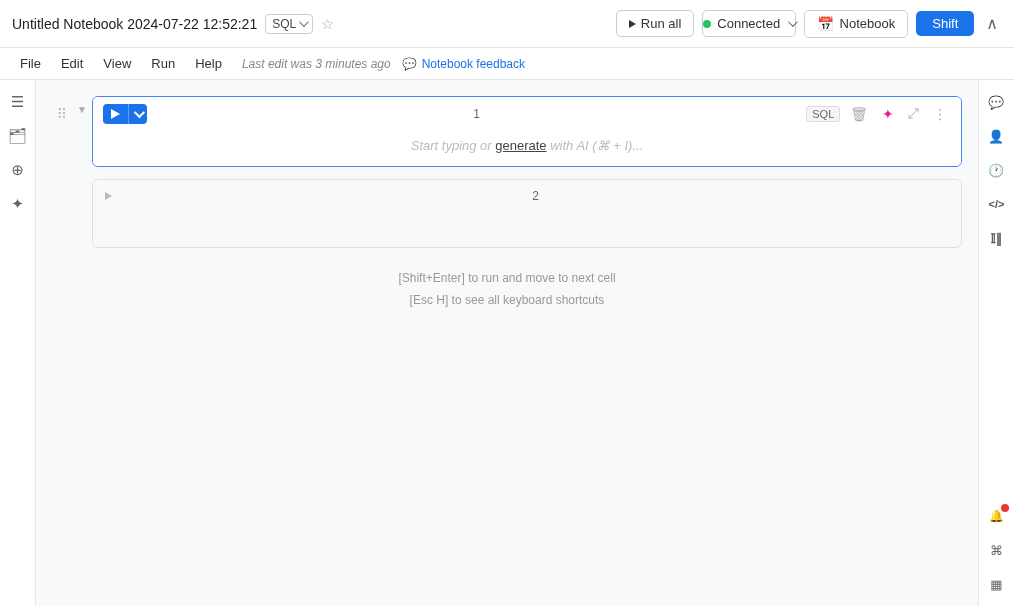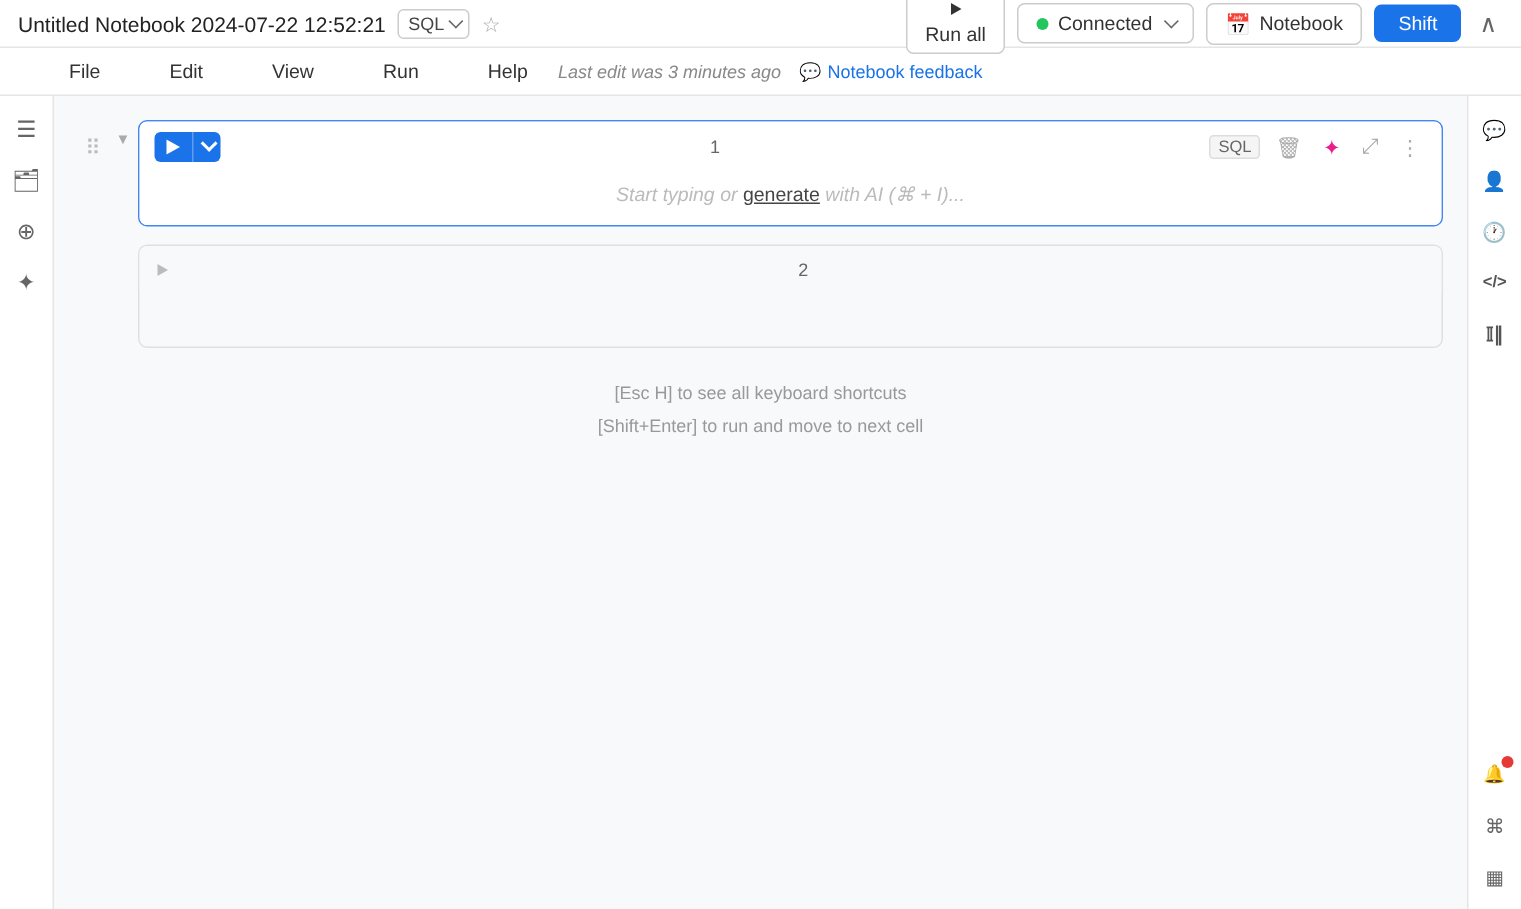--- a/index.html
+++ b/index.html
@@ -1,34 +1,34 @@
 <!DOCTYPE html>
 <html><head>
   <meta charset="utf-8">
   <style>
     * { box-sizing: border-box; margin: 0; padding: 0; }
     body { font-family: -apple-system, BlinkMacSystemFont, 'Segoe UI', sans-serif; font-size: 13px; background: #fff; color: #333; display: flex; flex-direction: column; height: 606px; overflow: hidden; }
 
     
-    .header { display: flex; align-items: center; padding: 0 12px; height: 32px; border-bottom: 1px solid #e5e5e5; gap: 8px; flex-shrink: 0; }
+    .header { display: flex; align-items: center; padding: 0 12px; height: 48px; border-bottom: 1px solid #e5e5e5; gap: 8px; flex-shrink: 0; }
     .header-title { font-size: 14px; font-weight: 500; color: #222; }
     .sql-badge { display: flex; align-items: center; gap: 3px; border: 1px solid #ccc; border-radius: 4px; padding: 2px 6px; font-size: 12px; color: #444; cursor: pointer; background: #fff; }
     .star-icon { color: #aaa; font-size: 14px; cursor: pointer; }
     .header-spacer { flex: 1; }
     .header-actions { display: flex; align-items: center; gap: 8px; }
-    .run-all-btn { display: flex; align-items: center; gap: 5px; border: 1px solid #ccc; border-radius: 5px; padding: 5px 12px; background: #fff; font-size: 13px; cursor: pointer; color: #333; flex-direction: column; }
-    .connected-btn { display: flex; align-items: center; gap: 6px; border: 1px solid #ccc; border-radius: 5px; padding: 5px 12px; background: #fff; font-size: 13px; cursor: pointer; color: #333; }
+    .run-all-btn { display: flex; align-items: center; gap: 5px; border: 1px solid #ccc; border-radius: 5px; padding: 5px 12px; background: #fff; font-size: 13px; cursor: pointer; color: #333; }
+    .connected-btn { display: flex; align-items: center; gap: 6px; border: 1px solid #ccc; border-radius: 5px; padding: 5px 0; background: #fff; font-size: 13px; cursor: pointer; color: #333; }
     .connected-dot { width: 8px; height: 8px; border-radius: 50%; background: #22c55e; flex-shrink: 0; }
     .schedule-btn { display: flex; align-items: center; gap: 5px; border: 1px solid #ccc; border-radius: 5px; padding: 5px 12px; background: #fff; font-size: 13px; cursor: pointer; color: #333; }
     .share-btn { background: #1a73e8; color: #fff; border: none; border-radius: 5px; padding: 5px 16px; font-size: 13px; font-weight: 500; cursor: pointer; }
     .collapse-btn { border: none; background: none; color: #666; font-size: 16px; cursor: pointer; padding: 2px 4px; }
 
     
     .menubar { display: flex; align-items: center; padding: 0 12px; height: 32px; border-bottom: 1px solid #e5e5e5; gap: 4px; flex-shrink: 0; }
-    .menu-item { font-size: 13px; color: #333; padding: 2px 8px; cursor: pointer; border-radius: 3px; margin-left: 26px; }
+    .menu-item { font-size: 13px; color: #333; padding: 2px 8px; cursor: pointer; border-radius: 3px; }
     .last-edit { font-size: 12px; color: #888; margin-left: 8px; font-style: italic; }
     .feedback-link { display: flex; align-items: center; gap: 4px; font-size: 12px; color: #1a73e8; cursor: pointer; margin-left: 8px; text-decoration: none; }
 
     
     .main { display: flex; flex: 1; overflow: hidden; }
 
     
     .left-sidebar { width: 36px; border-right: 1px solid #e5e5e5; display: flex; flex-direction: column; align-items: center; padding: 8px 0; gap: 6px; flex-shrink: 0; background: #fff; }
     .sidebar-icon { width: 28px; height: 28px; display: flex; align-items: center; justify-content: center; border-radius: 4px; cursor: pointer; color: #666; font-size: 15px; }
 
@@ -159,22 +159,22 @@
           <button style="border:none;background:none;cursor:pointer;padding:2px;">
             <span class="play-triangle-small"></span>
           </button>
           <span class="cell-number">2</span>
         </div>
         <div class="cell-body-inactive"></div>
       </div>
     </div>
 
     <div class="keyboard-hints">
+      <div>[Shift+Enter] to run and move to next cell</div>
       <div>[Esc H] to see all keyboard shortcuts</div>
-      <div>[Shift+Enter] to run and move to next cell</div>
     </div>
 
   </div>
 
   <div class="right-sidebar">
     <div class="sidebar-icon" style="font-size:13px;">💬</div>
     <div class="sidebar-icon" style="font-size:13px;">👤</div>
     <div class="sidebar-icon" style="font-size:13px;">🕐</div>
     <div class="sidebar-icon" style="font-size:11px;font-weight:bold;color:#555;">&lt;/&gt;</div>
     <div class="sidebar-icon" style="font-size:13px;font-weight:bold;color:#555;">𝕀∥</div>

